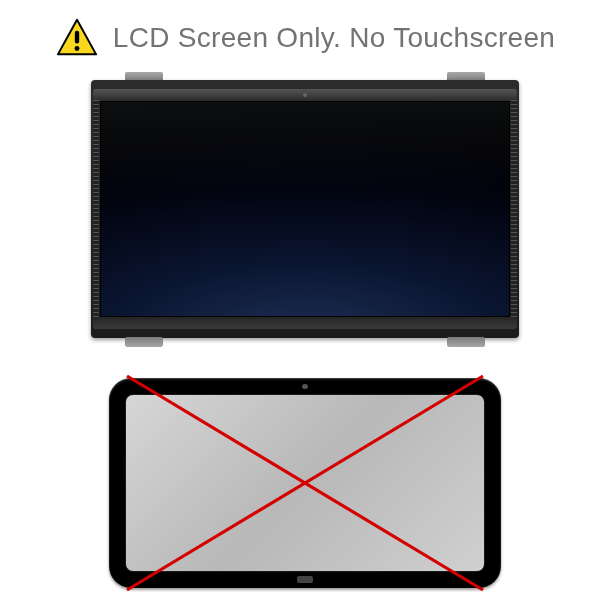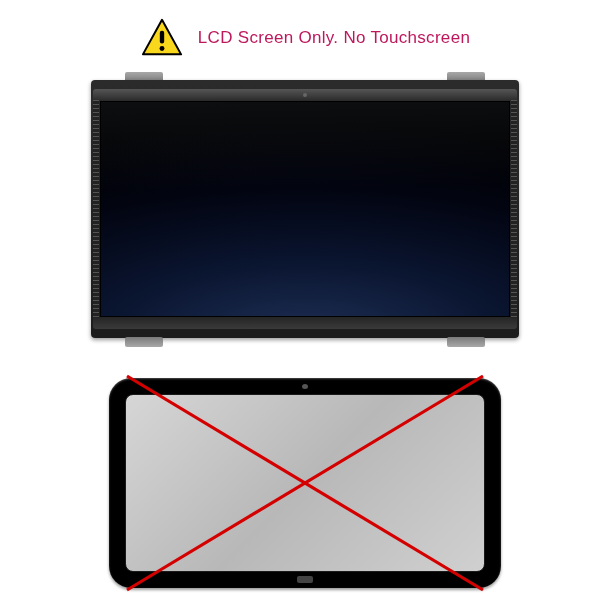--- a/index.html
+++ b/index.html
@@ -20,22 +20,22 @@
     display: flex;
     align-items: center;
     justify-content: center;
     gap: 14px;
   }
   .warn-icon {
     width: 44px;
     height: 40px;
   }
   .header-text {
-    font-size: 17px;
-    color: #be185d;
+    font-size: 28px;
+    color: #737373;
     letter-spacing: 0.3px;
   }
   .lcd {
     position: absolute;
     top: 72px;
     left: 50%;
     transform: translateX(-50%);
     width: 428px;
     height: 275px;
   }

